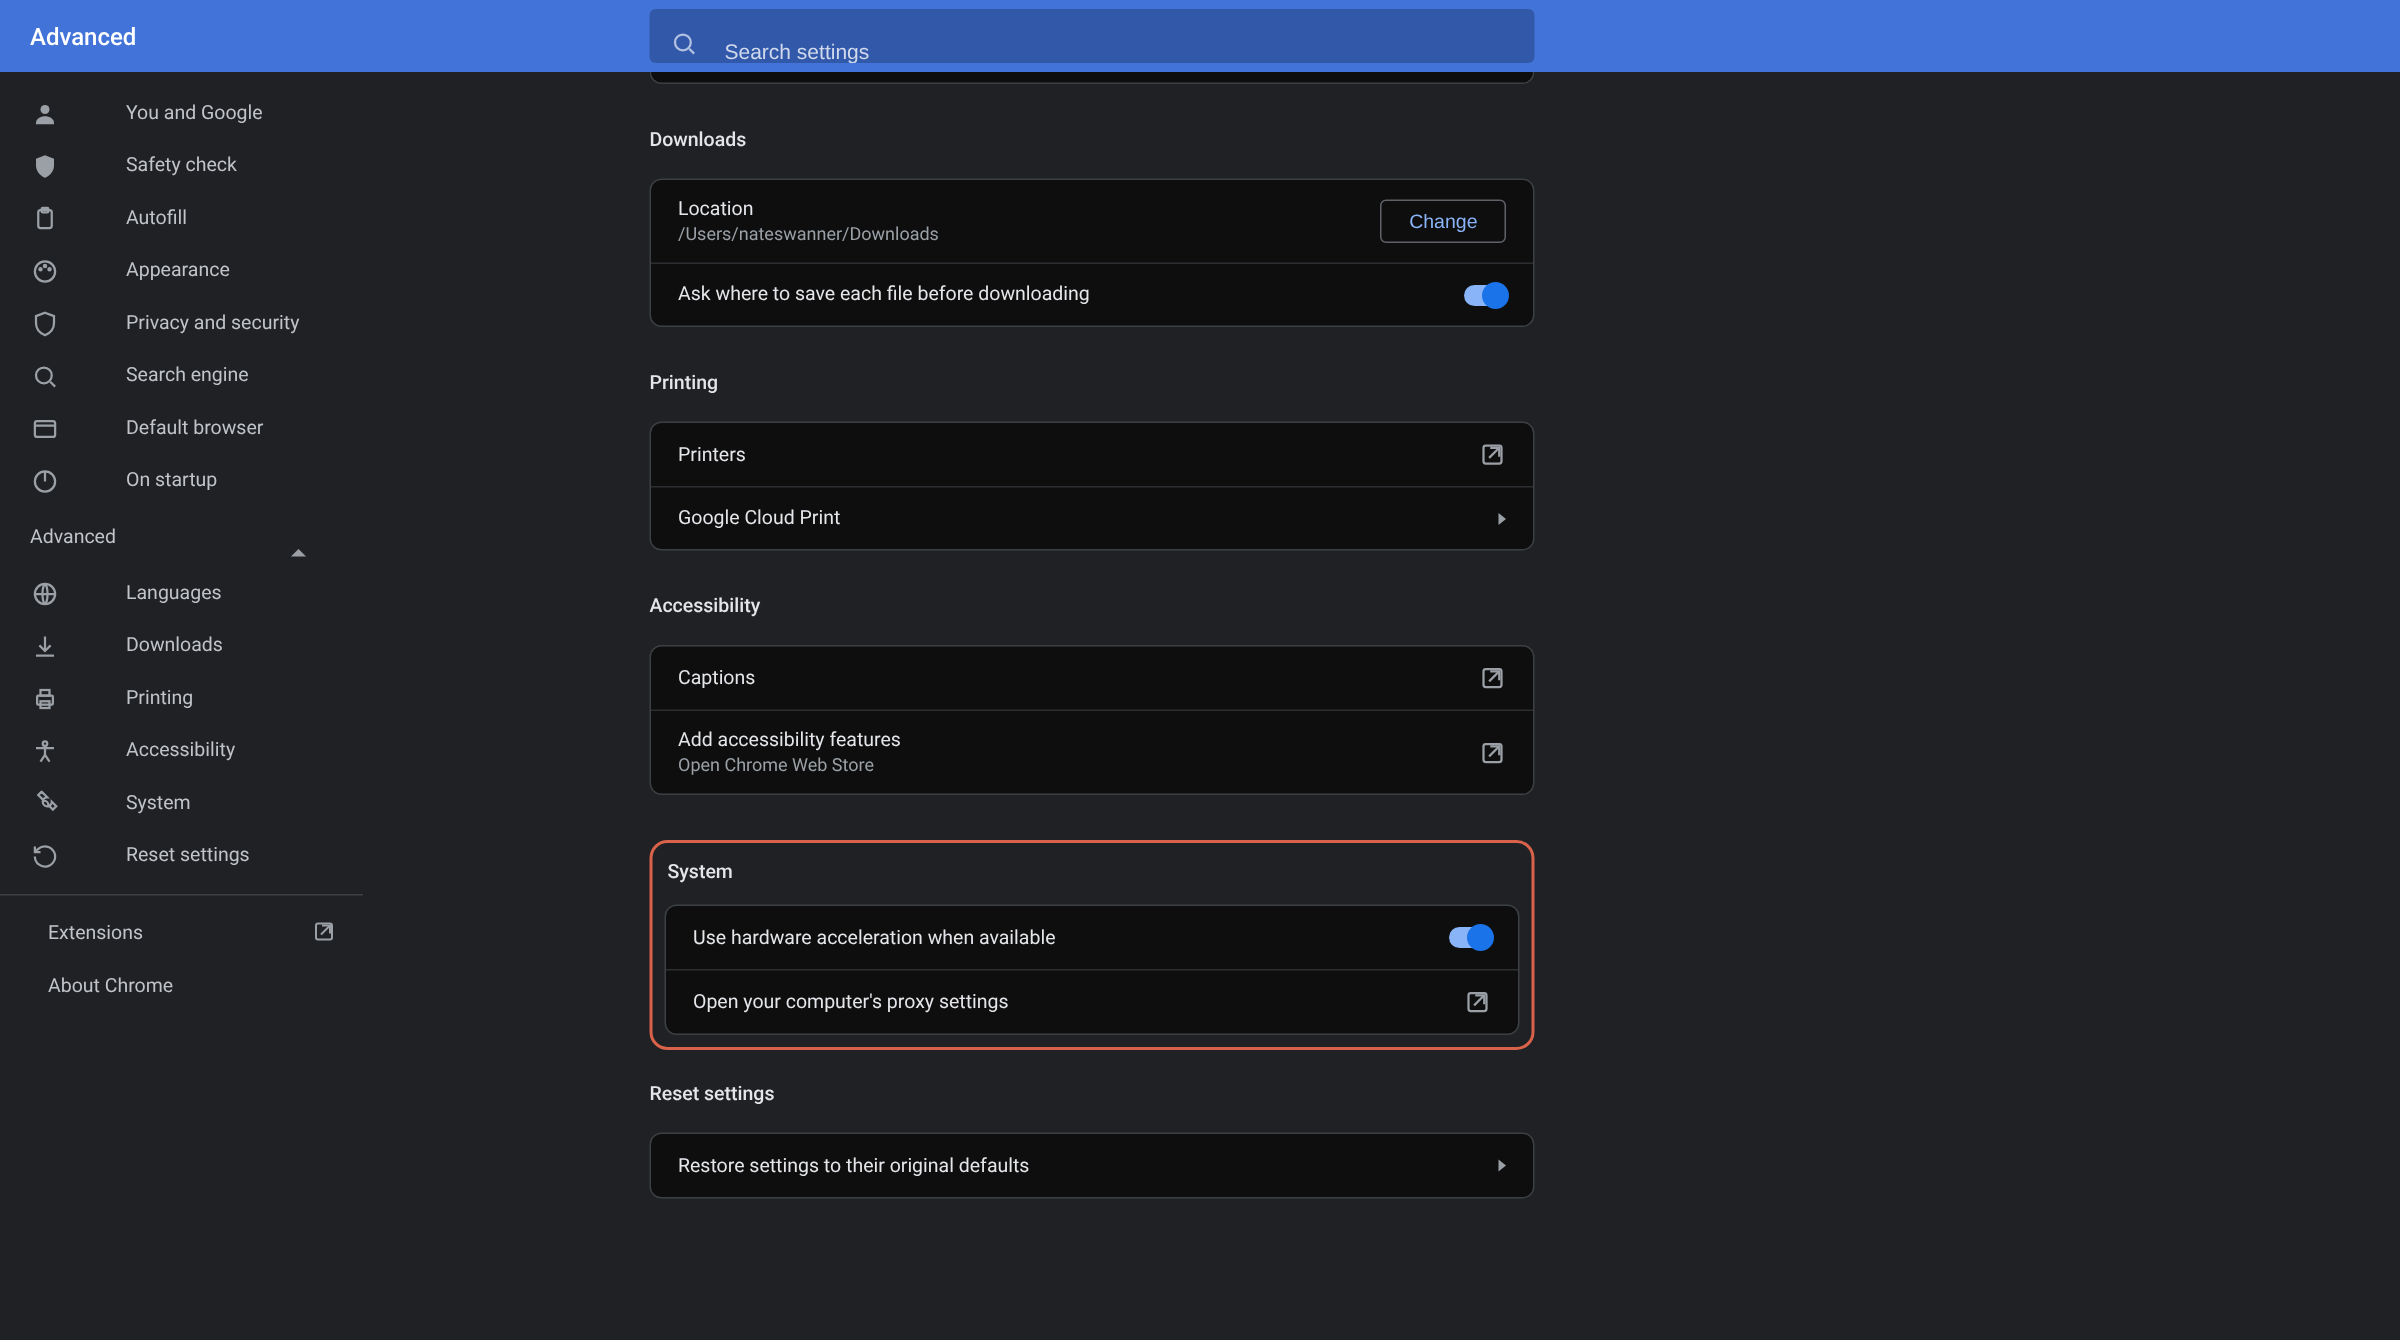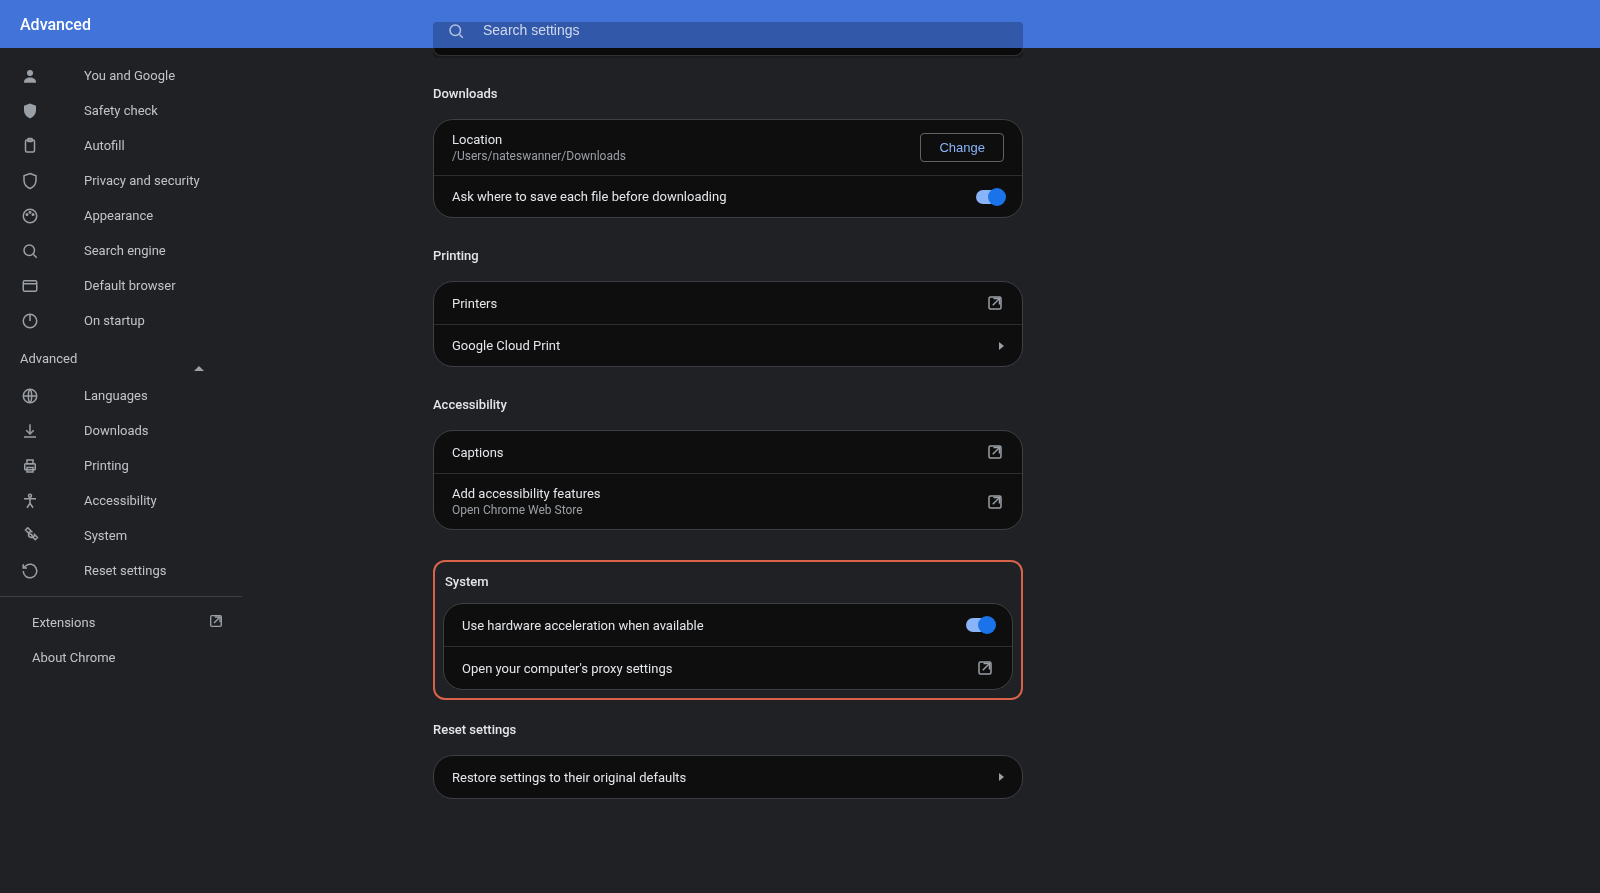--- a/index.html
+++ b/index.html
@@ -20,27 +20,27 @@
     position: relative;
   }
   .header-title {
     color: #fff;
     font-size: 16px;
     font-weight: 500;
   }
   .search-wrap {
     position: absolute;
     left: 433px;
-    top: 22px;
+    top: 6px;
     width: 590px;
     height: 36px;
     background: rgba(0,0,0,0.22);
     border-radius: 4px;
     display: flex;
-    align-items: flex-start;
+    align-items: flex-end;
     padding: 0 14px;
   }
   .search-wrap svg { opacity: 0.85; }
   .search-input {
     background: transparent;
     border: none;
     outline: none;
     color: #fff;
     font-size: 14px;
     margin-left: 18px;
@@ -119,21 +119,21 @@
 
   .section-title {
     font-size: 13px;
     color: #e4e6ea;
     font-weight: 500;
     margin-bottom: 18px;
   }
   .card {
     background: #0e0e0e;
     border: 1px solid #3c4043;
-    border-radius: 20px;
+    border-radius: 8px;
     margin-bottom: 30px;
   }
   .row {
     display: flex;
     align-items: center;
     min-height: 42px;
     padding: 12px 18px;
   }
   .row + .row { border-top: 1px solid #2c2e31; }
   .row-text { flex: 1; }
@@ -234,35 +234,35 @@
           <svg width="18" height="18" viewBox="0 0 24 24" fill="none" stroke="#9aa0a6" stroke-width="2">
             <rect x="6" y="4" width="12" height="16" rx="2"></rect>
             <rect x="9" y="2" width="6" height="4" rx="1"></rect>
           </svg>
         </span>
       <span class="nav-label">Autofill</span>
     </div>
     <div class="nav-item">
       <span class="nav-icon">
           <svg width="18" height="18" viewBox="0 0 24 24" fill="none" stroke="#9aa0a6" stroke-width="2">
-            <path d="M12 2l8 3v6c0 5-3.5 9-8 11-4.5-2-8-6-8-11V5l8-3z"></path>
-          </svg>
-        </span>
-      <span class="nav-label">Privacy and security</span>
-    </div>
-    <div class="nav-item">
-      <span class="nav-icon">
-          <svg width="18" height="18" viewBox="0 0 24 24" fill="none" stroke="#9aa0a6" stroke-width="2">
             <circle cx="12" cy="12" r="9"></circle>
             <circle cx="8" cy="10" r="1" fill="#9aa0a6"></circle>
             <circle cx="12" cy="7" r="1" fill="#9aa0a6"></circle>
             <circle cx="16" cy="10" r="1" fill="#9aa0a6"></circle>
           </svg>
         </span>
       <span class="nav-label">Appearance</span>
+    </div>
+    <div class="nav-item">
+      <span class="nav-icon">
+          <svg width="18" height="18" viewBox="0 0 24 24" fill="none" stroke="#9aa0a6" stroke-width="2">
+            <path d="M12 2l8 3v6c0 5-3.5 9-8 11-4.5-2-8-6-8-11V5l8-3z"></path>
+          </svg>
+        </span>
+      <span class="nav-label">Privacy and security</span>
     </div>
     <div class="nav-item">
       <span class="nav-icon">
           <svg width="18" height="18" viewBox="0 0 24 24" fill="none" stroke="#9aa0a6" stroke-width="2">
             <circle cx="11" cy="11" r="7"></circle>
             <line x1="21" y1="21" x2="16.65" y2="16.65"></line>
           </svg>
         </span>
       <span class="nav-label">Search engine</span>
     </div>

